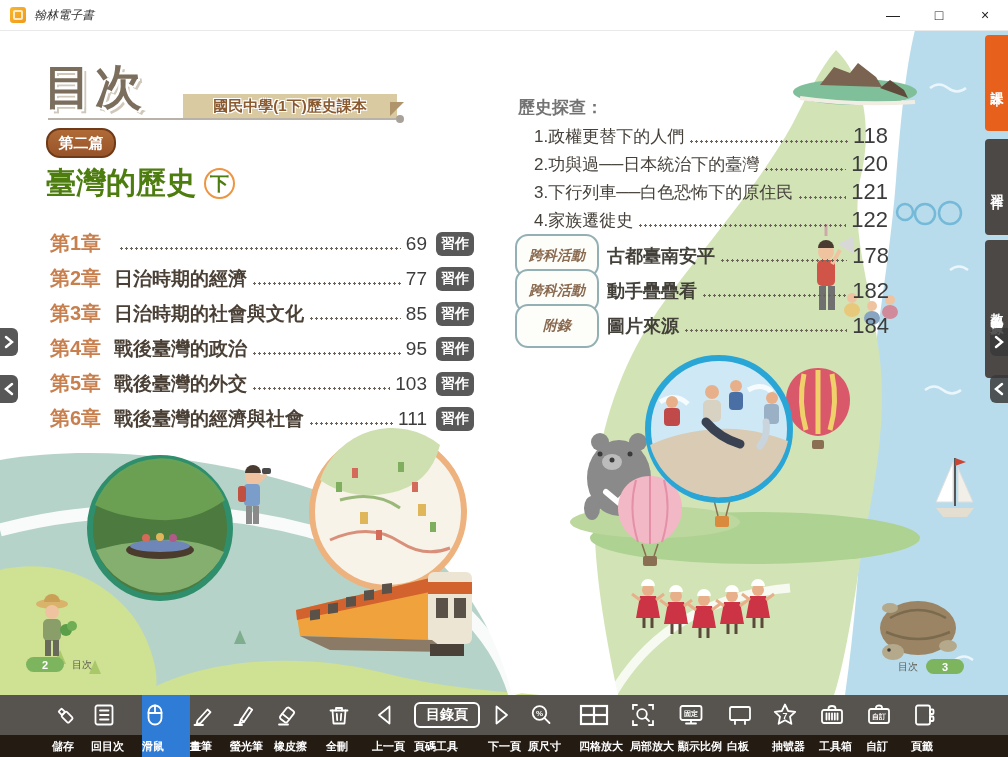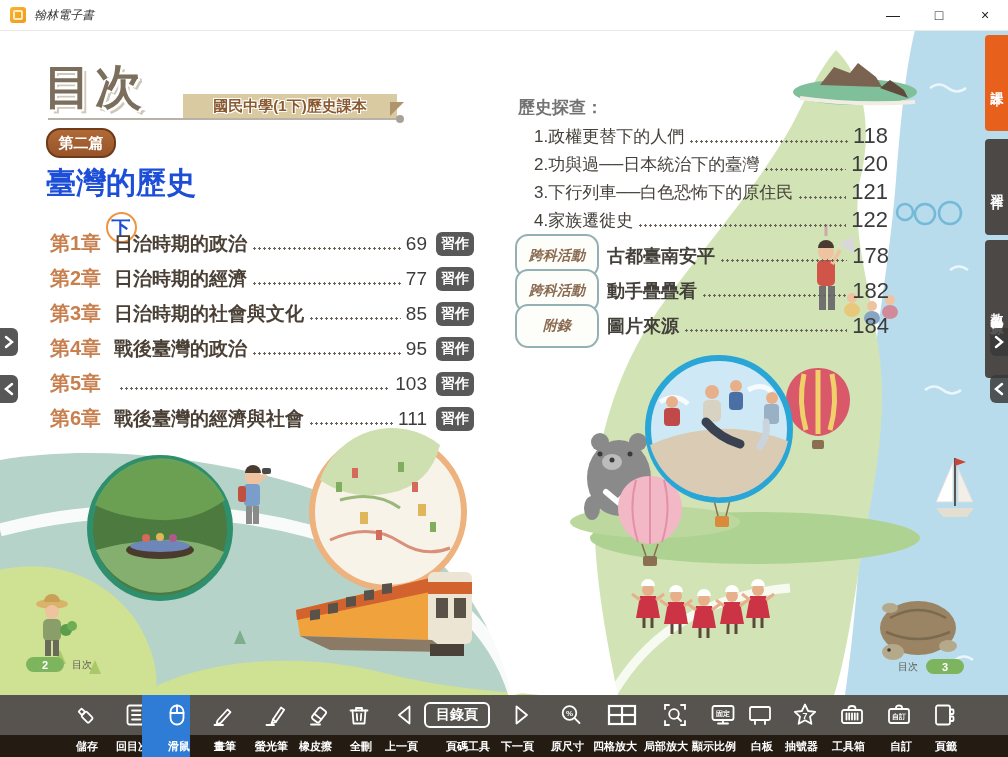--- a/index.html
+++ b/index.html
@@ -28,21 +28,21 @@
   .edition-banner{left:183px;top:64px;width:214px;height:25px;background:#d9caa2;
     display:flex;align-items:center;justify-content:center;font-size:15px;font-weight:bold;color:#8a5a30;
     text-shadow:-1px -1px 0 #fff,1px -1px 0 #fff,-1px 1px 0 #fff,1px 1px 0 #fff;}
   .edition-banner::after{content:"";position:absolute;right:-7px;top:8px;border:7px solid transparent;
     border-left-color:#b0946b;border-top-color:#b0946b;}
   .hr-line{left:48px;top:88px;width:348px;height:2px;background:#b9b2a8;}
   .hr-line::after{content:"";position:absolute;right:-8px;top:-3px;width:8px;height:8px;border-radius:50%;background:#a9a29a;}
   .part-badge{left:46px;top:98px;width:66px;height:26px;background:linear-gradient(#b06a37,#97542a);
     border:2px solid #6e3a17;border-radius:14px;color:#fff;font-size:15px;font-weight:bold;
     display:flex;align-items:center;justify-content:center;}
-  .section-title{left:46px;top:133px;font-size:30px;font-weight:bold;color:#1d4ed8;display:flex;align-items:center;gap:8px;flex-direction:column;}
+  .section-title{left:46px;top:133px;font-size:30px;font-weight:bold;color:#4d7c0f;display:flex;align-items:center;gap:8px;}
   .section-mark{width:27px;height:27px;border:2px solid #ef9440;border-radius:50%;font-size:19px;
     display:flex;align-items:center;justify-content:center;}
 
   .chapters{position:absolute;left:50px;top:196px;width:424px;}
   .ch-row{display:flex;align-items:center;height:35px;}
   .ch-num{font-size:20px;font-weight:bold;color:#c87f4e;width:64px;flex:none;}
   .ch-title{font-size:19px;font-weight:bold;color:#4a4036;}
   .dots{flex:1;height:3px;margin:10px 5px 0 5px;
     background-image:radial-gradient(circle,#6b625a 1.1px,transparent 1.4px);
     background-size:5px 3px;background-repeat:repeat-x;}
@@ -81,21 +81,21 @@
   .edge-btn{position:absolute;width:18px;height:28px;background:rgba(58,58,58,.85);
     display:flex;align-items:center;justify-content:center;z-index:30;}
   .edge-l{left:0;border-radius:0 6px 6px 0;}
   .edge-r{right:0;border-radius:6px 0 0 6px;}
   .el-top{top:328px;}.el-bot{top:375px;}.er-top{top:328px;}.er-bot{top:375px;}
 
   
   .toolbar{position:absolute;left:0;top:695px;width:1008px;height:62px;z-index:40;}
   .tb-bg-icons{position:absolute;inset:0 0 22px 0;background:#57534e;}
   .tb-bg-labels{position:absolute;left:0;right:0;bottom:0;height:22px;background:#241b13;}
-  .tb-item{position:absolute;top:0;height:62px;width:46px;display:flex;flex-direction:column;align-items:flex-end;}
+  .tb-item{position:absolute;top:0;height:62px;width:46px;display:flex;flex-direction:column;align-items:flex-start;}
   .tb-item.active{background:#2e7cd6;}
   .tb-icon{height:40px;display:flex;align-items:center;justify-content:center;}
   .tb-label{height:22px;display:flex;align-items:center;justify-content:center;
     font-size:11px;font-weight:bold;color:#fff;}
   .page-btn{border:2px solid #fff;border-radius:6px;padding:2px 10px;color:#fff;
     font-size:14px;font-weight:bold;}
 </style>
 </head>
 <body>
 
@@ -374,21 +374,20 @@
   <div class="txt hr-line"></div>
   <div class="txt part-badge">第二篇</div>
   <div class="txt section-title">
     <span>臺灣的歷史</span>
     <span class="section-mark">下</span>
   </div>
 
   <div class="chapters">
     <div class="ch-row">
       <span class="ch-num">第1章</span>
-      <span class="ch-title">日治時期的政治</span>
       <span class="dots"></span>
       <span class="ch-page">69</span>
       <span class="hw-badge">習作</span>
     </div>
     <div class="ch-row">
       <span class="ch-num">第2章</span>
       <span class="ch-title">日治時期的經濟</span>
       <span class="dots"></span>
       <span class="ch-page">77</span>
       <span class="hw-badge">習作</span>
@@ -402,20 +401,21 @@
     </div>
     <div class="ch-row">
       <span class="ch-num">第4章</span>
       <span class="ch-title">戰後臺灣的政治</span>
       <span class="dots"></span>
       <span class="ch-page">95</span>
       <span class="hw-badge">習作</span>
     </div>
     <div class="ch-row">
       <span class="ch-num">第5章</span>
+      <span class="ch-title">戰後臺灣的外交</span>
       <span class="dots"></span>
       <span class="ch-page">103</span>
       <span class="hw-badge">習作</span>
     </div>
     <div class="ch-row">
       <span class="ch-num">第6章</span>
       <span class="ch-title">戰後臺灣的經濟與社會</span>
       <span class="dots"></span>
       <span class="ch-page">111</span>
       <span class="hw-badge">習作</span>

